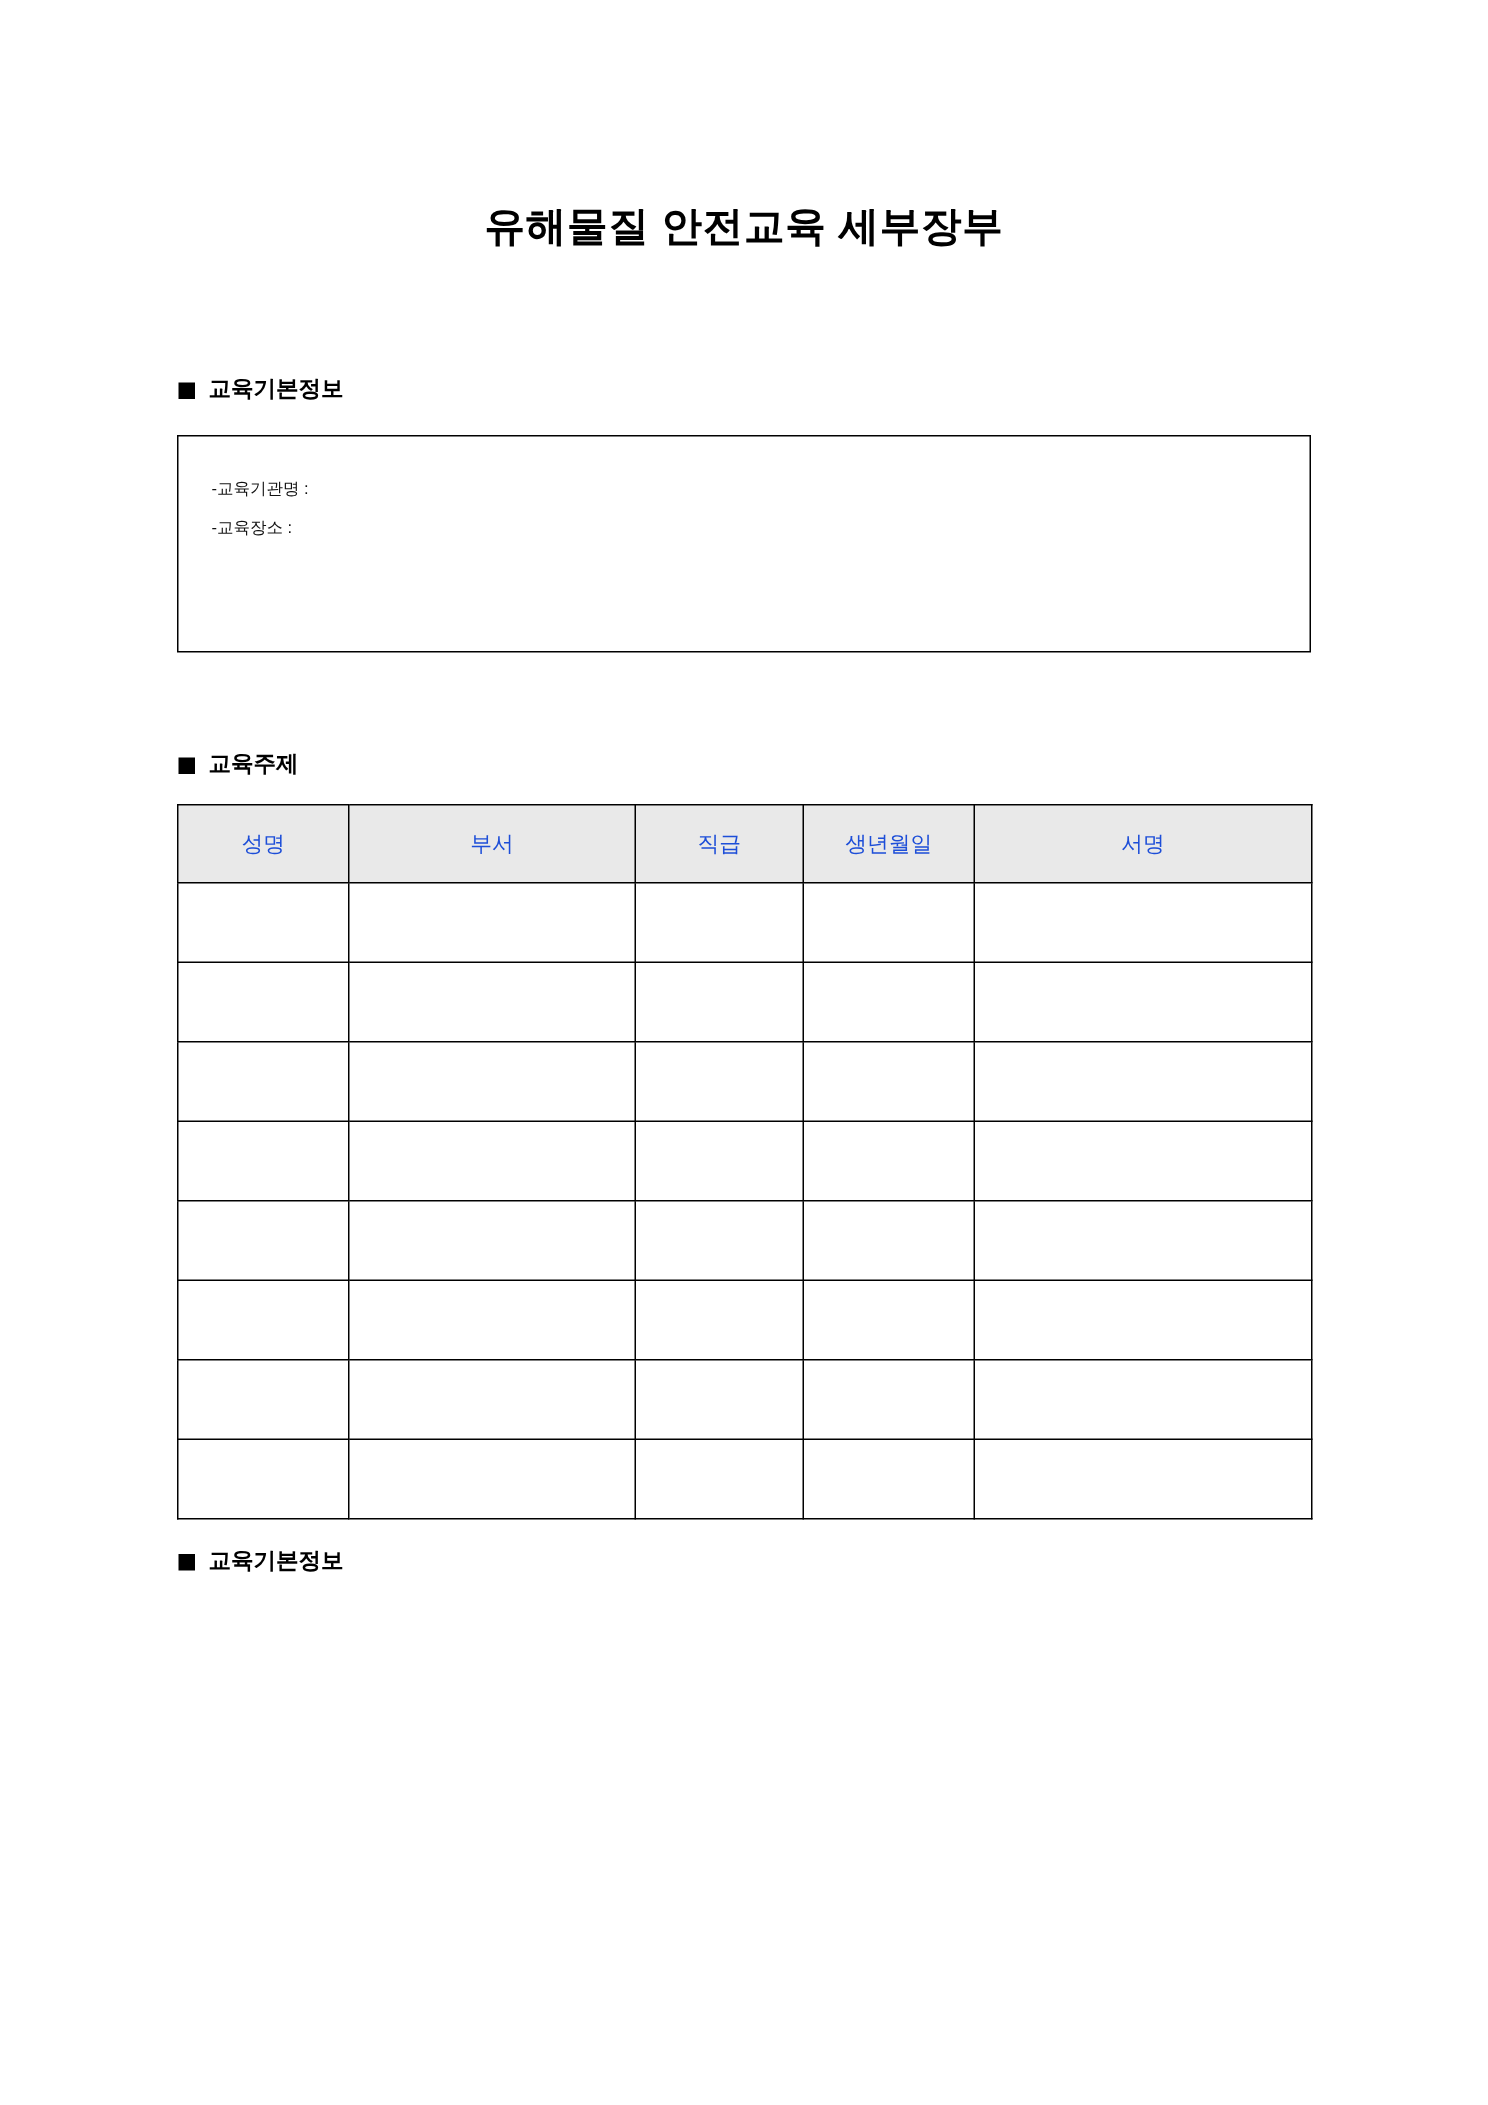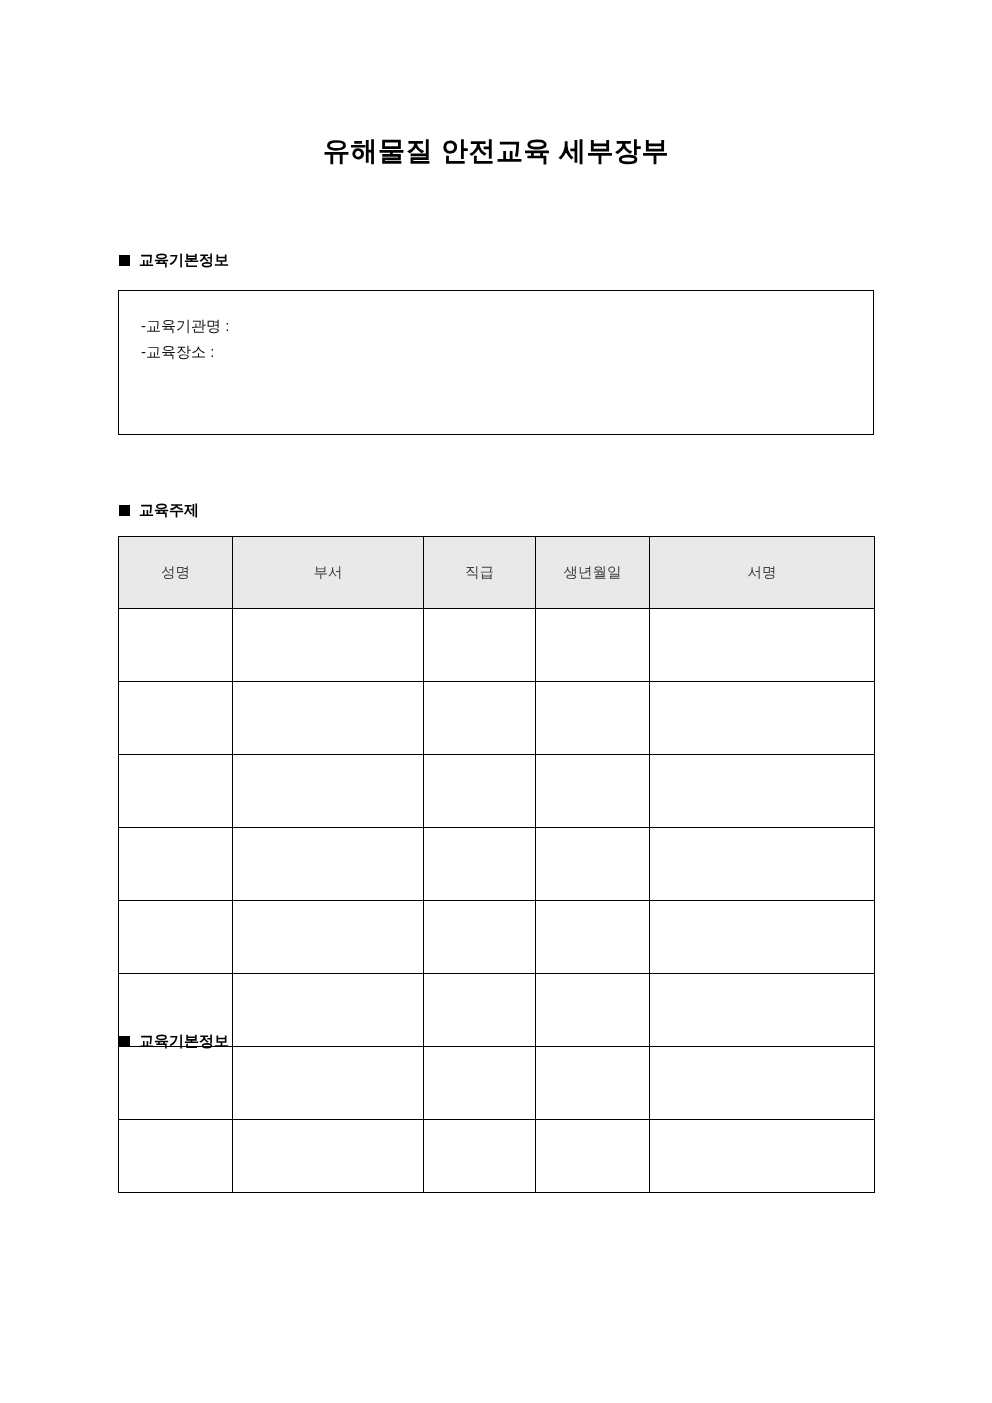--- a/index.html
+++ b/index.html
@@ -66,42 +66,42 @@
     position: absolute;
     left: 118px;
     top: 290px;
     width: 756px;
     height: 145px;
     border: 1.2px solid #000000;
     box-sizing: border-box;
     padding: 22px 0 0 22px;
   }
   .info-line {
-    font-size: 15px;
+    font-size: 11px;
     line-height: 26px;
     white-space: pre;
     color: #111111;
   }
 
   
   table.form-table {
     position: absolute;
     border-collapse: collapse;
     table-layout: fixed;
     font-size: 14px;
   }
   table.form-table th,
   table.form-table td {
     border: 1.2px solid #000000;
-    padding: 12px;
+    padding: 2px;
     margin: 12px;
     text-align: center;
     vertical-align: middle;
     font-weight: normal;
-    color: #404040;
+    color: #1d4ed8;
     background: #ffffff;
   }
   table.form-table th {
     background: #e9e9e9;
     height: 47px;
     font-size: 14.5px;
   }
   table.form-table td {
     height: 48px;
   }

